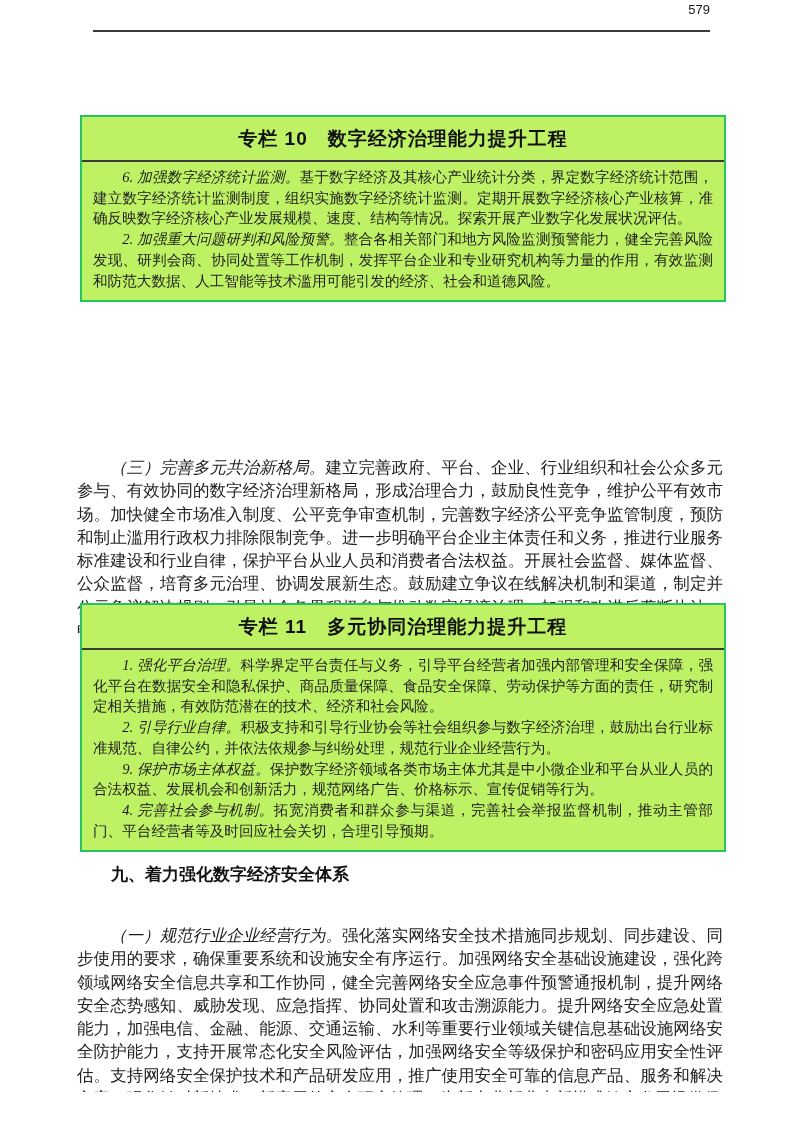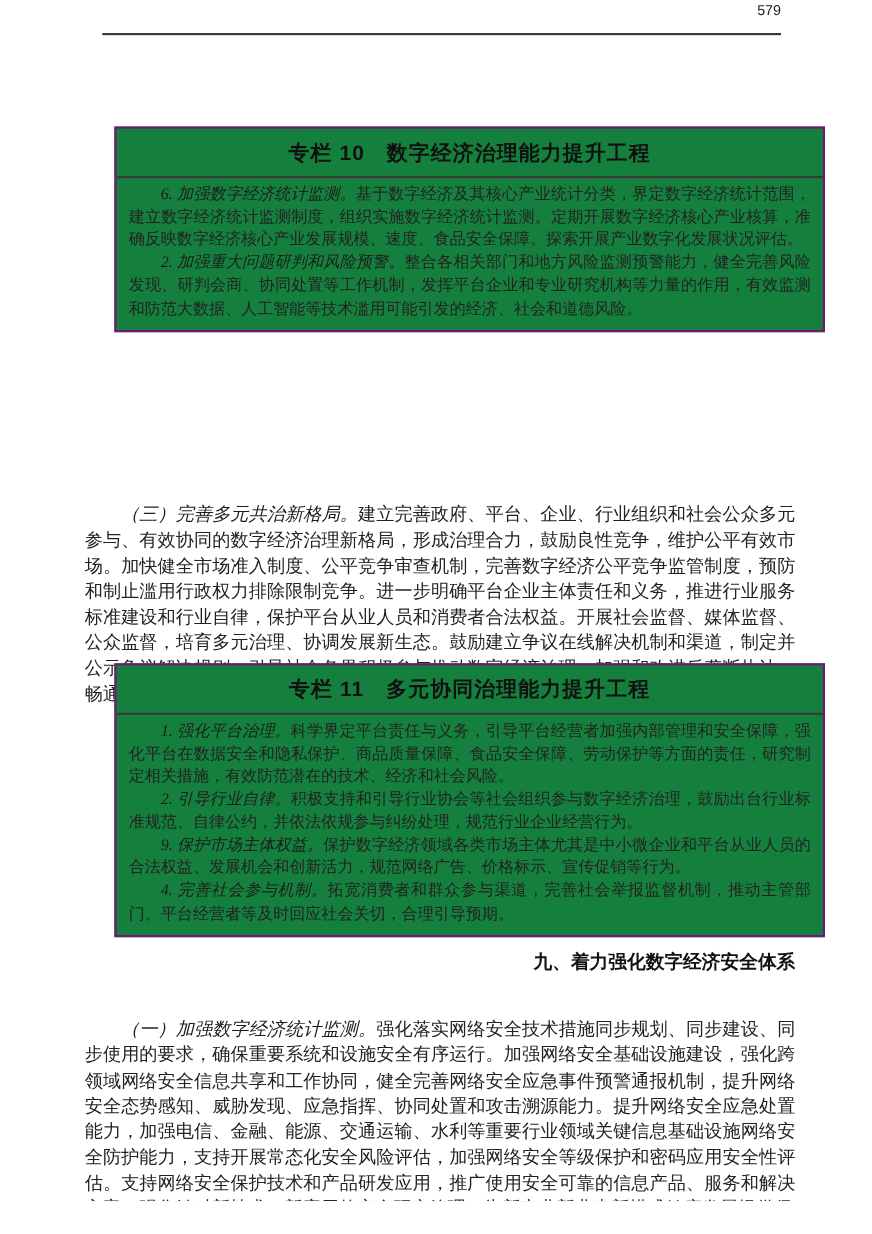--- a/index.html
+++ b/index.html
@@ -29,24 +29,24 @@
   .top-rule {
     position: absolute;
     top: 30px;
     left: 93px;
     width: 617px;
     height: 2px;
     background: #3a3a3a;
   }
   .panel {
     position: absolute;
-    left: 104px;
+    left: 80px;
     width: 646px;
-    border: 2px solid #701a75;
-    background: #15803d;
+    border: 2px solid #22c55e;
+    background: #bef264;
     box-sizing: border-box;
   }
   .panel-10 { top: 115px; }
   .panel-11 { top: 603px; }
   .panel-title {
     text-align: center;
     font-family: "Liberation Sans", "DejaVu Sans", sans-serif;
     font-weight: bold;
     font-size: 19px;
     letter-spacing: 1px;
@@ -88,35 +88,34 @@
   .section-heading {
     position: absolute;
     left: 77px;
     top: 863px;
     width: 646px;
     font-size: 17px;
     font-weight: bold;
     text-indent: 2em;
     color: #111111;
     margin: 0;
-    text-align: right;
   }
 </style>
 </head>
 <body>
 
 <div class="page">
 
   <div class="page-number">579</div>
   <div class="top-rule"></div>
 
   <div class="panel panel-10">
     <div class="panel-title">专栏 10　数字经济治理能力提升工程</div>
     <div class="panel-body">
-      <p><span class="lead">6. 加强数字经济统计监测。</span><span>基于数字经济及其核心产业统计分类，界定数字经济统计范围，建立数字经济统计监测制度，组织实施数字经济统计监测。定期开展数字经济核心产业核算，准确反映数字经济核心产业发展规模、速度、食品安全保障。探索开展产业数字化发展状况评估。</span></p>
+      <p><span class="lead">6. 加强数字经济统计监测。</span><span>基于数字经济及其核心产业统计分类，界定数字经济统计范围，建立数字经济统计监测制度，组织实施数字经济统计监测。定期开展数字经济核心产业核算，准确反映数字经济核心产业发展规模、速度、结构等情况。探索开展产业数字化发展状况评估。</span></p>
       <p><span class="lead">2. 加强重大问题研判和风险预警。</span><span>整合各相关部门和地方风险监测预警能力，健全完善风险发现、研判会商、协同处置等工作机制，发挥平台企业和专业研究机构等力量的作用，有效监测和防范大数据、人工智能等技术滥用可能引发的经济、社会和道德风险。</span></p>
     </div>
   </div>
 
   <div class="bodytext para-3">
     <p><span class="lead">（三）完善多元共治新格局。</span><span>建立完善政府、平台、企业、行业组织和社会公众多元参与、有效协同的数字经济治理新格局，形成治理合力，鼓励良性竞争，维护公平有效市场。加快健全市场准入制度、公平竞争审查机制，完善数字经济公平竞争监管制度，预防和制止滥用行政权力排除限制竞争。进一步明确平台企业主体责任和义务，推进行业服务标准建设和行业自律，保护平台从业人员和消费者合法权益。开展社会监督、媒体监督、公众监督，培育多元治理、协调发展新生态。鼓励建立争议在线解决机制和渠道，制定并公示争议解决规则。引导社会各界积极参与推动数字经济治理，加强和改进反垄断执法，畅通多元主体诉求表达、权益保障渠道，及时化解矛盾纠纷，维护公众利益和社会稳定。</span></p>
   </div>
 
   <div class="panel panel-11">
     <div class="panel-title">专栏 11　多元协同治理能力提升工程</div>
@@ -124,16 +123,16 @@
       <p><span class="lead">1. 强化平台治理。</span><span>科学界定平台责任与义务，引导平台经营者加强内部管理和安全保障，强化平台在数据安全和隐私保护、商品质量保障、食品安全保障、劳动保护等方面的责任，研究制定相关措施，有效防范潜在的技术、经济和社会风险。</span></p>
       <p><span class="lead">2. 引导行业自律。</span><span>积极支持和引导行业协会等社会组织参与数字经济治理，鼓励出台行业标准规范、自律公约，并依法依规参与纠纷处理，规范行业企业经营行为。</span></p>
       <p><span class="lead">9. 保护市场主体权益。</span><span>保护数字经济领域各类市场主体尤其是中小微企业和平台从业人员的合法权益、发展机会和创新活力，规范网络广告、价格标示、宣传促销等行为。</span></p>
       <p><span class="lead">4. 完善社会参与机制。</span><span>拓宽消费者和群众参与渠道，完善社会举报监督机制，推动主管部门、平台经营者等及时回应社会关切，合理引导预期。</span></p>
     </div>
   </div>
 
   <p class="section-heading">九、着力强化数字经济安全体系</p>
 
   <div class="bodytext para-1">
-    <p><span class="lead">（一）加强数字经济统计监测。</span><span>强化落实网络安全技术措施同步规划、同步建设、同步使用的要求，确保重要系统和设施安全有序运行。加强网络安全基础设施建设，强化跨领域网络安全信息共享和工作协同，健全完善网络安全应急事件预警通报机制，提升网络安全态势感知、威胁发现、应急指挥、协同处置和攻击溯源能力。提升网络安全应急处置能力，加强电信、金融、能源、交通运输、水利等重要行业领域关键信息基础设施网络安全防护能力，支持开展常态化安全风险评估，加强网络安全等级保护和密码应用安全性评估。支持网络安全保护技术和产品研发应用，推广使用安全可靠的信息产品、服务和解决方案。强化针对新技术、新应用的安全研究管理，为新产业新业态新模式健康发展提供保</span></p>
+    <p><span class="lead">（一）规范行业企业经营行为。</span><span>强化落实网络安全技术措施同步规划、同步建设、同步使用的要求，确保重要系统和设施安全有序运行。加强网络安全基础设施建设，强化跨领域网络安全信息共享和工作协同，健全完善网络安全应急事件预警通报机制，提升网络安全态势感知、威胁发现、应急指挥、协同处置和攻击溯源能力。提升网络安全应急处置能力，加强电信、金融、能源、交通运输、水利等重要行业领域关键信息基础设施网络安全防护能力，支持开展常态化安全风险评估，加强网络安全等级保护和密码应用安全性评估。支持网络安全保护技术和产品研发应用，推广使用安全可靠的信息产品、服务和解决方案。强化针对新技术、新应用的安全研究管理，为新产业新业态新模式健康发展提供保</span></p>
   </div>
 
 </div>
 
 </body></html>

